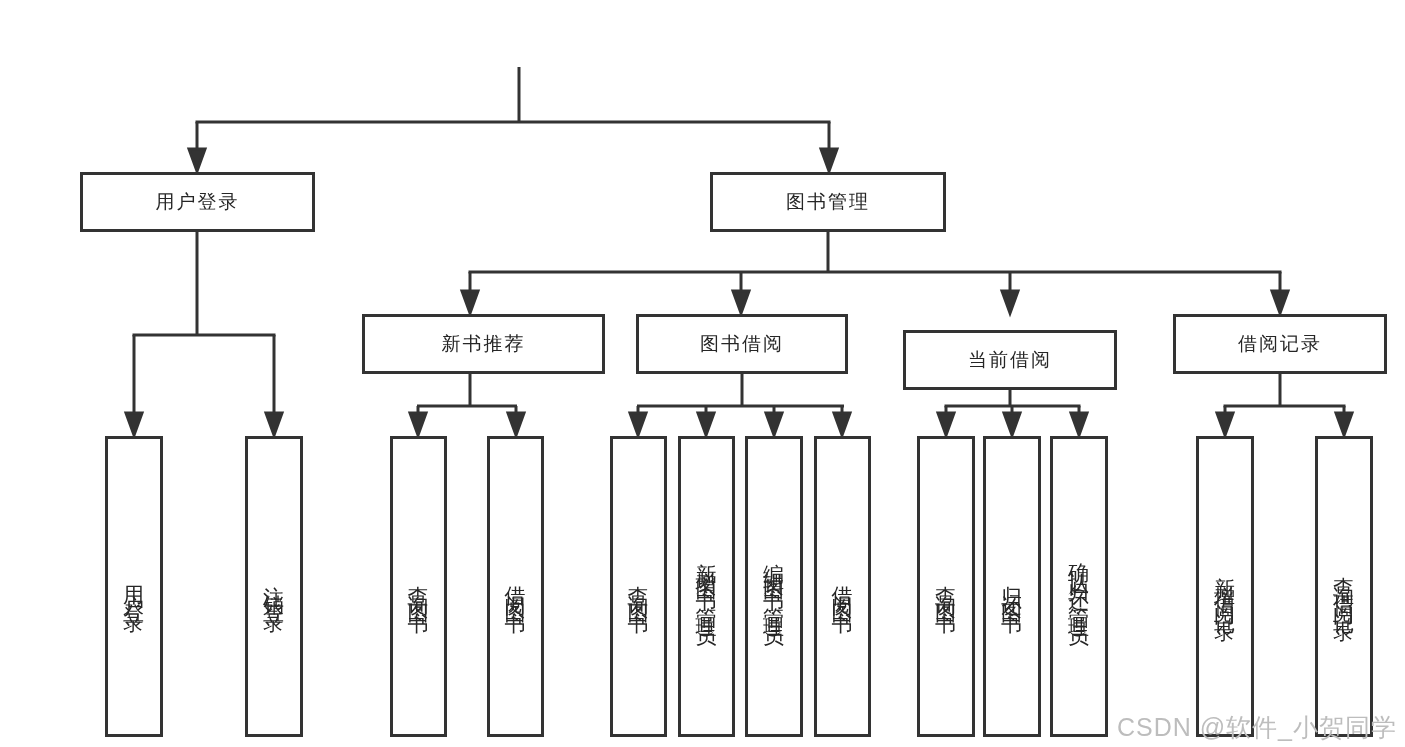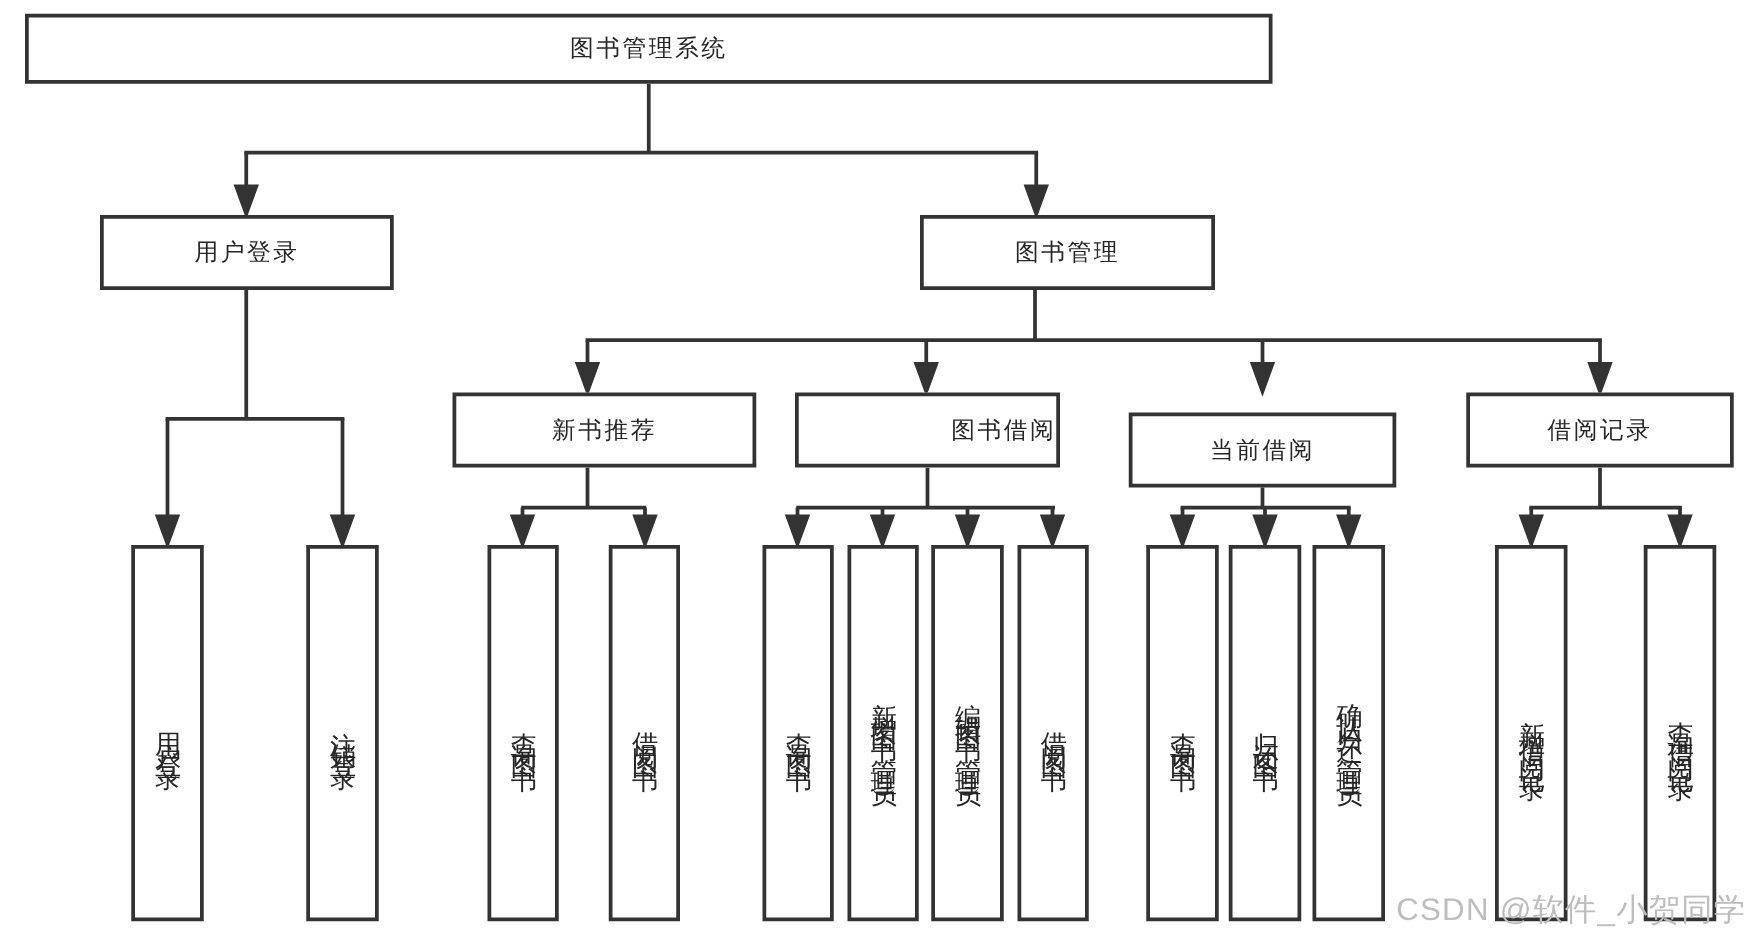--- a/index.html
+++ b/index.html
@@ -52,23 +52,23 @@
     bottom: 3px;
     font-size: 25px;
     color: #bdbdbd;
     letter-spacing: 1px;
     z-index: 3;
     white-space: nowrap;
   }
   
   #n-root        { left: 20px;   top: 11px;  width: 998px; height: 56px; }
   #n-user-login  { left: 80px;   top: 172px; width: 235px; height: 60px; }
-  #n-book-mgmt   { left: 736px;  top: 172px; width: 236px; height: 60px; }
+  #n-book-mgmt   { left: 710px;  top: 172px; width: 236px; height: 60px; }
   #n-new-rec     { left: 362px;  top: 314px; width: 243px; height: 60px; }
-  #n-borrowing   { left: 636px;  top: 314px; width: 212px; height: 60px; justify-content: flex-end; }
+  #n-borrowing   { left: 636px;  top: 314px; width: 212px; height: 60px; }
   #n-current     { left: 903px;  top: 314px; width: 214px; height: 60px; margin-top: 16px; }
   #n-records     { left: 1173px; top: 314px; width: 214px; height: 60px; }
   .leaf          { top: 436px; height: 301px; }
   #l-a1 { left: 105px;  width: 58px; }
   #l-a2 { left: 245px;  width: 58px; }
   #l-b1 { left: 390px;  width: 57px; }
   #l-b2 { left: 487px;  width: 57px; }
   #l-c1 { left: 610px;  width: 57px; }
   #l-c2 { left: 678px;  width: 57px; }
   #l-c3 { left: 745px;  width: 58px; }
@@ -155,23 +155,20 @@
         <line x1="1280" y1="374" x2="1280" y2="406"></line>
         <line x1="1223.5" y1="406" x2="1345.5" y2="406"></line>
         <line x1="1225" y1="406" x2="1225" y2="417"></line>
         <polygon points="1225,435 1217,413 1233,413"></polygon>
         <line x1="1344" y1="406" x2="1344" y2="417"></line>
         <polygon points="1344,435 1336,413 1352,413"></polygon>
       </g>
     </g>
   </svg>
 
-  <div class="node" id="n-root">
-    <span class="hlabel">图书管理系统</span>
-  </div>
 
   <div class="node" id="n-user-login">
     <span class="hlabel">用户登录</span>
   </div>
   <div class="node" id="n-book-mgmt">
     <span class="hlabel">图书管理</span>
   </div>
 
   <div class="node" id="n-new-rec">
     <span class="hlabel">新书推荐</span>

